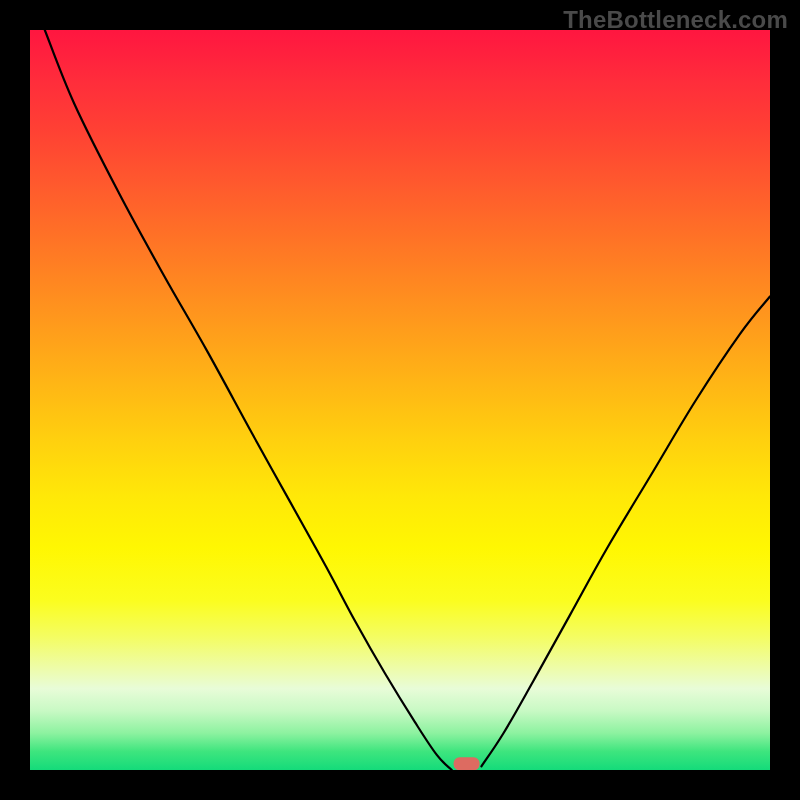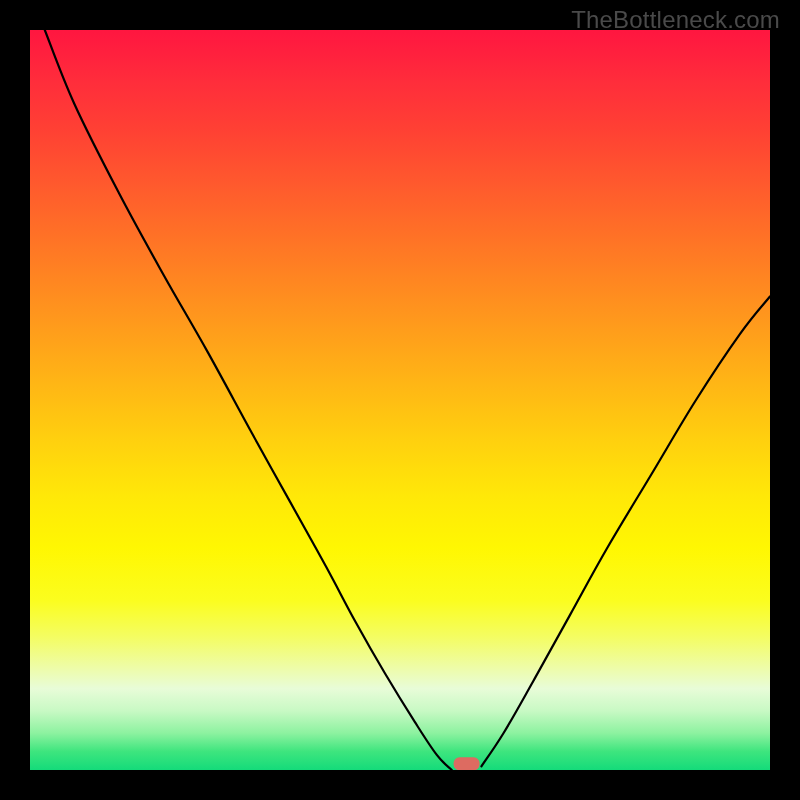--- a/index.html
+++ b/index.html
@@ -13,24 +13,24 @@
   }
   .outer {
     position: relative;
     width: 800px;
     height: 800px;
     background: #000;
   }
   .watermark {
     position: absolute;
     top: 6px;
-    right: 20px;
+    right: 12px;
     color: #4a4a4a;
     font-size: 24px;
-    font-weight: 400;
+    font-weight: 700;
     letter-spacing: 0.2px;
     z-index: 10;
   }
   .plot-box {
     position: absolute;
     left: 30px;
     top: 30px;
     width: 740px;
     height: 740px;
     overflow: hidden;

